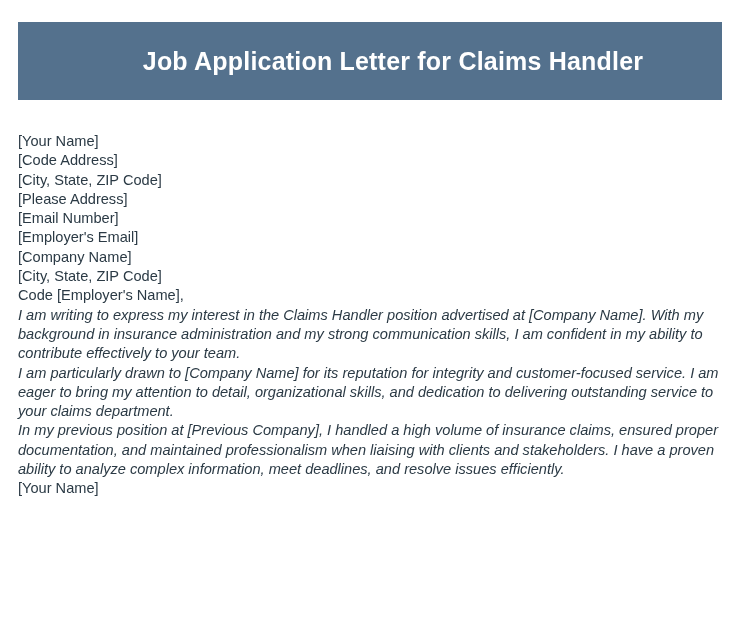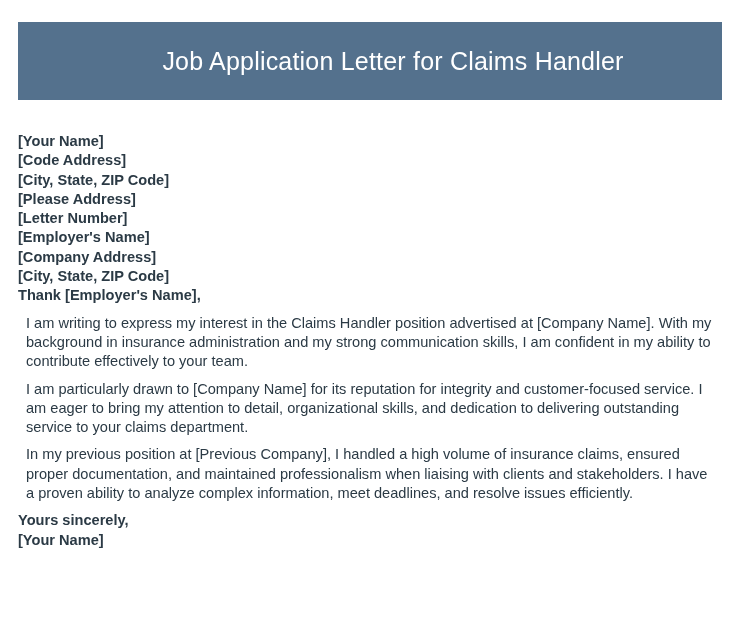--- a/index.html
+++ b/index.html
@@ -26,68 +26,67 @@
     width: 704px;
     height: 78px;
     background: #54718d;
     display: flex;
     align-items: center;
     justify-content: center;
   }
   .header-title {
     color: #ffffff;
     font-size: 25px;
-    font-weight: 400;
+    font-weight: 700;
     letter-spacing: 0.2px;
     text-align: right;
     line-height: 1.2;
     margin-left: 46px;
   }
   .letter-body {
     position: absolute;
     top: 132px;
     left: 18px;
     width: 706px;
     color: #2b3a45;
     font-size: 14.6px;
     line-height: 19.3px;
   }
   .line {
     white-space: pre-wrap;
-    font-weight: bold;
   }
   .para {
-    margin: 8px;
+    margin: 0;
     padding: 0;
+    font-style: italic;
   }
 </style>
 </head>
 <body>
 
 <div class="page">
 
   <div class="header-band">
     <div class="header-title">Job Application Letter for Claims Handler</div>
   </div>
 
   <div class="letter-body">
 
     <div class="line">[Your Name]</div>
     <div class="line">[Code Address]</div>
     <div class="line">[City, State, ZIP Code]</div>
     <div class="line">[Please Address]</div>
-    <div class="line">[Letter Number]</div>
-    <div class="line">[Employer's Name]</div>
-    <div class="line">[Company Address]</div>
+    <div class="line">[Email Number]</div>
+    <div class="line">[Employer's Email]</div>
+    <div class="line">[Company Name]</div>
     <div class="line">[City, State, ZIP Code]</div>
 
-    <div class="line">Thank [Employer's Name],</div>
+    <div class="line">Code [Employer's Name],</div>
 
     <p class="para">I am writing to express my interest in the Claims Handler position advertised at [Company Name]. With my background in insurance administration and my strong communication skills, I am confident in my ability to contribute effectively to your team.</p>
     <p class="para">I am particularly drawn to [Company Name] for its reputation for integrity and customer-focused service. I am eager to bring my attention to detail, organizational skills, and dedication to delivering outstanding service to your claims department.</p>
     <p class="para">In my previous position at [Previous Company], I handled a high volume of insurance claims, ensured proper documentation, and maintained professionalism when liaising with clients and stakeholders. I have a proven ability to analyze complex information, meet deadlines, and resolve issues efficiently.</p>
 
-    <div class="line">Yours sincerely,</div>
     <div class="line">[Your Name]</div>
 
   </div>
 
 </div>
 
 </body></html>

